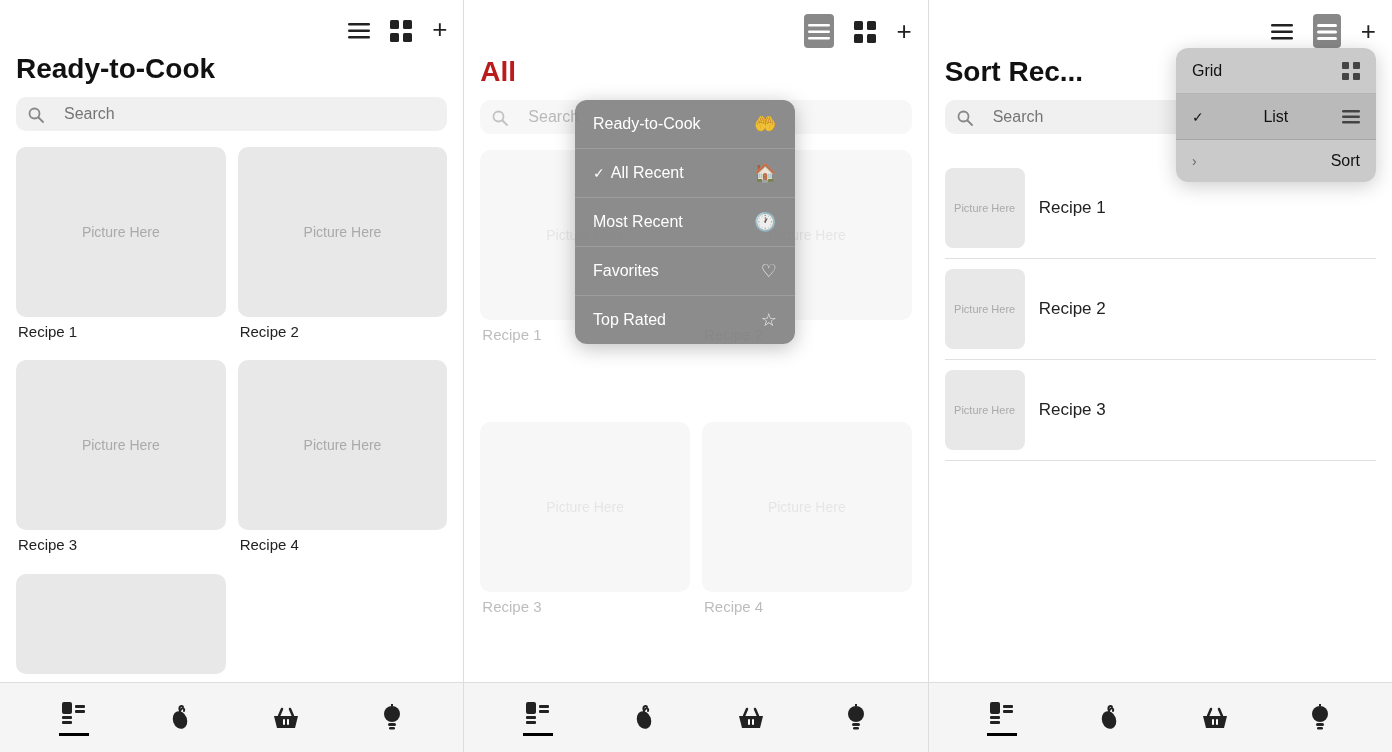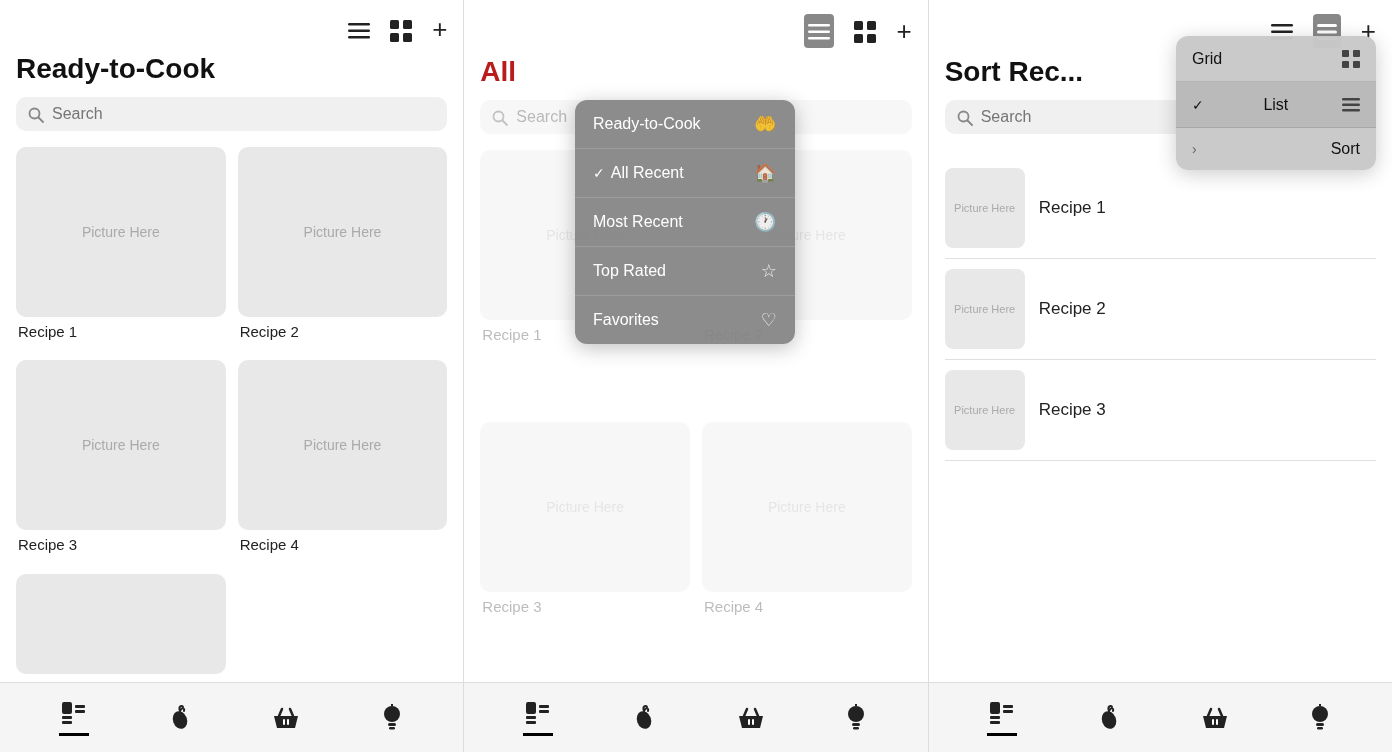--- a/index.html
+++ b/index.html
@@ -48,21 +48,21 @@
     }
 
     
     .search-bar {
       margin: 0 16px 16px;
       display: flex;
       align-items: center;
       background: #f0f0f0;
       border-radius: 10px;
       padding: 8px 12px;
-      gap: 8px;
+      gap: 20px;
     }
 
     .search-bar input {
       border: none;
       background: transparent;
       font-size: 16px;
       color: #555;
       outline: none;
       width: 100%;
     }
@@ -209,21 +209,21 @@
     }
 
     .dropdown-item .item-icon {
       font-size: 18px;
       color: rgba(255,255,255,0.85);
     }
 
     
     .view-dropdown {
       position: absolute;
-      top: 36px;
+      top: 48px;
       right: 16px;
       background: rgba(200,200,200,0.97);
       border-radius: 12px;
       overflow: hidden;
       width: 200px;
       z-index: 100;
       box-shadow: 0 4px 20px rgba(0,0,0,0.2);
     }
 
     .view-dropdown-item {
@@ -397,26 +397,26 @@
     <div class="dropdown-item checked">
       <span class="check-mark">✓</span>
       <span class="item-text">All Recent</span>
       <span class="item-icon">🏠</span>
     </div>
     <div class="dropdown-item">
       <span class="item-text">Most Recent</span>
       <span class="item-icon">🕐</span>
     </div>
     <div class="dropdown-item">
+      <span class="item-text">Favorites</span>
+      <span class="item-icon">♡</span>
+    </div>
+    <div class="dropdown-item">
       <span class="item-text">Top Rated</span>
       <span class="item-icon">☆</span>
-    </div>
-    <div class="dropdown-item">
-      <span class="item-text">Favorites</span>
-      <span class="item-icon">♡</span>
     </div>
   </div>
 
   <div class="grid-content" style="opacity:0.3;">
     <div class="recipe-card">
       <div class="picture-box">Picture Here</div>
       <span class="recipe-label">Recipe 1</span>
     </div>
     <div class="recipe-card">
       <div class="picture-box">Picture Here</div>

